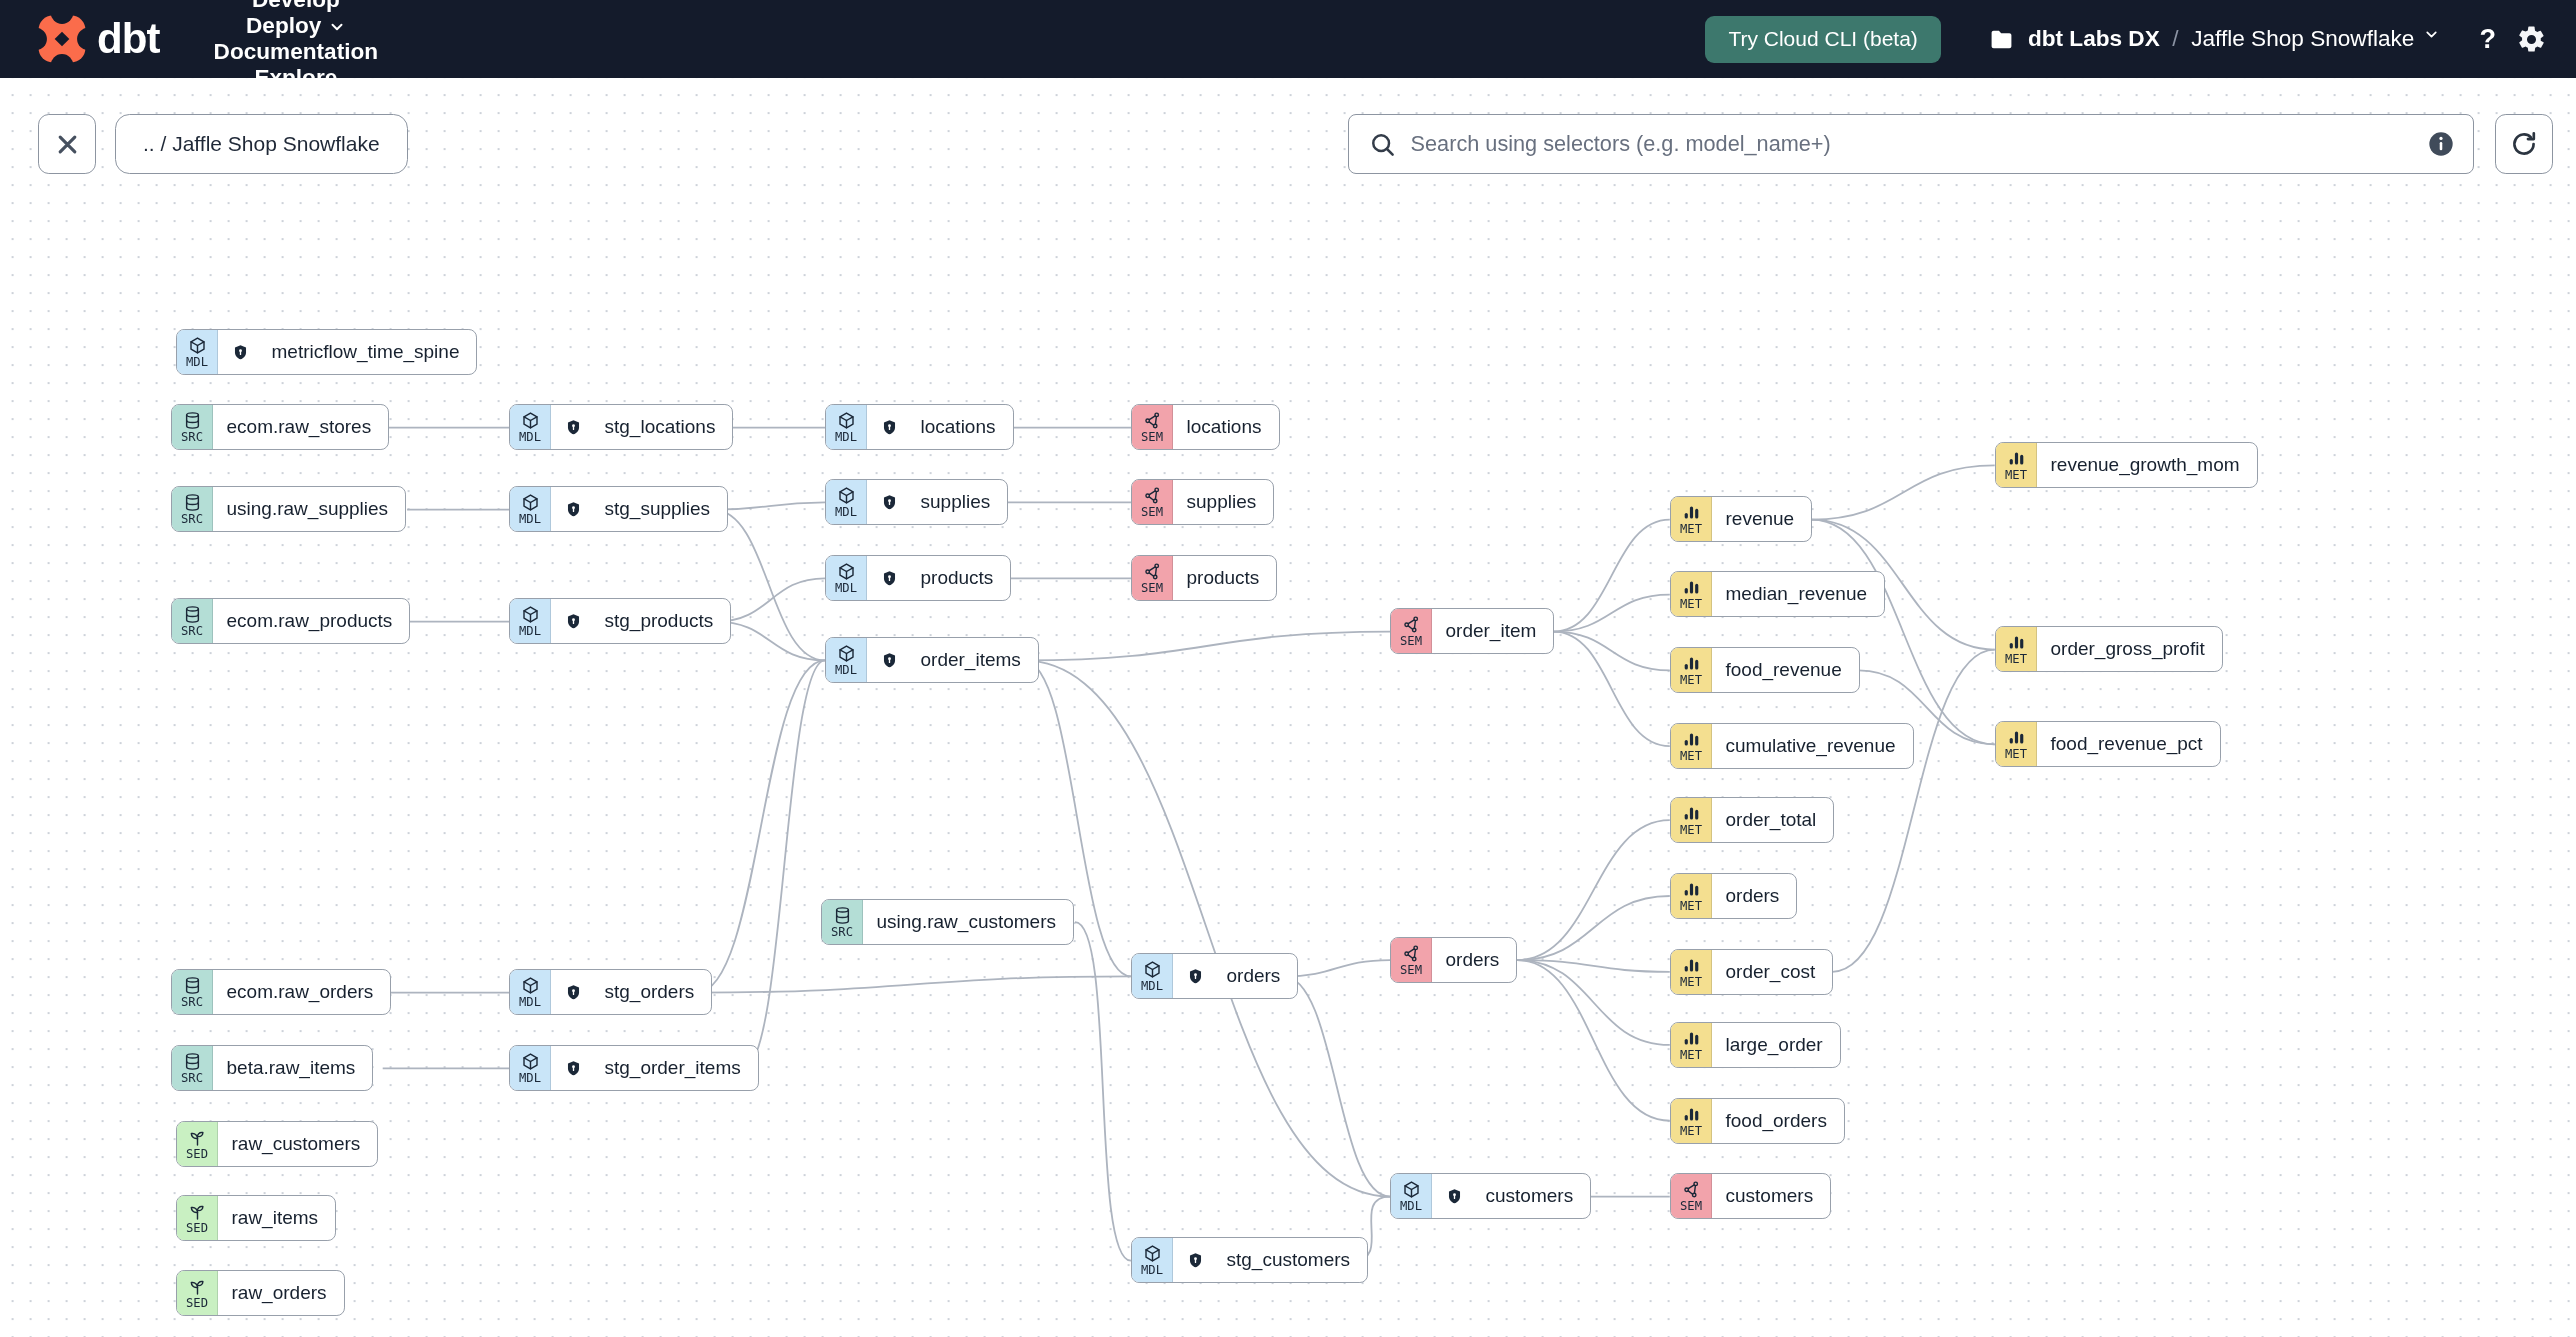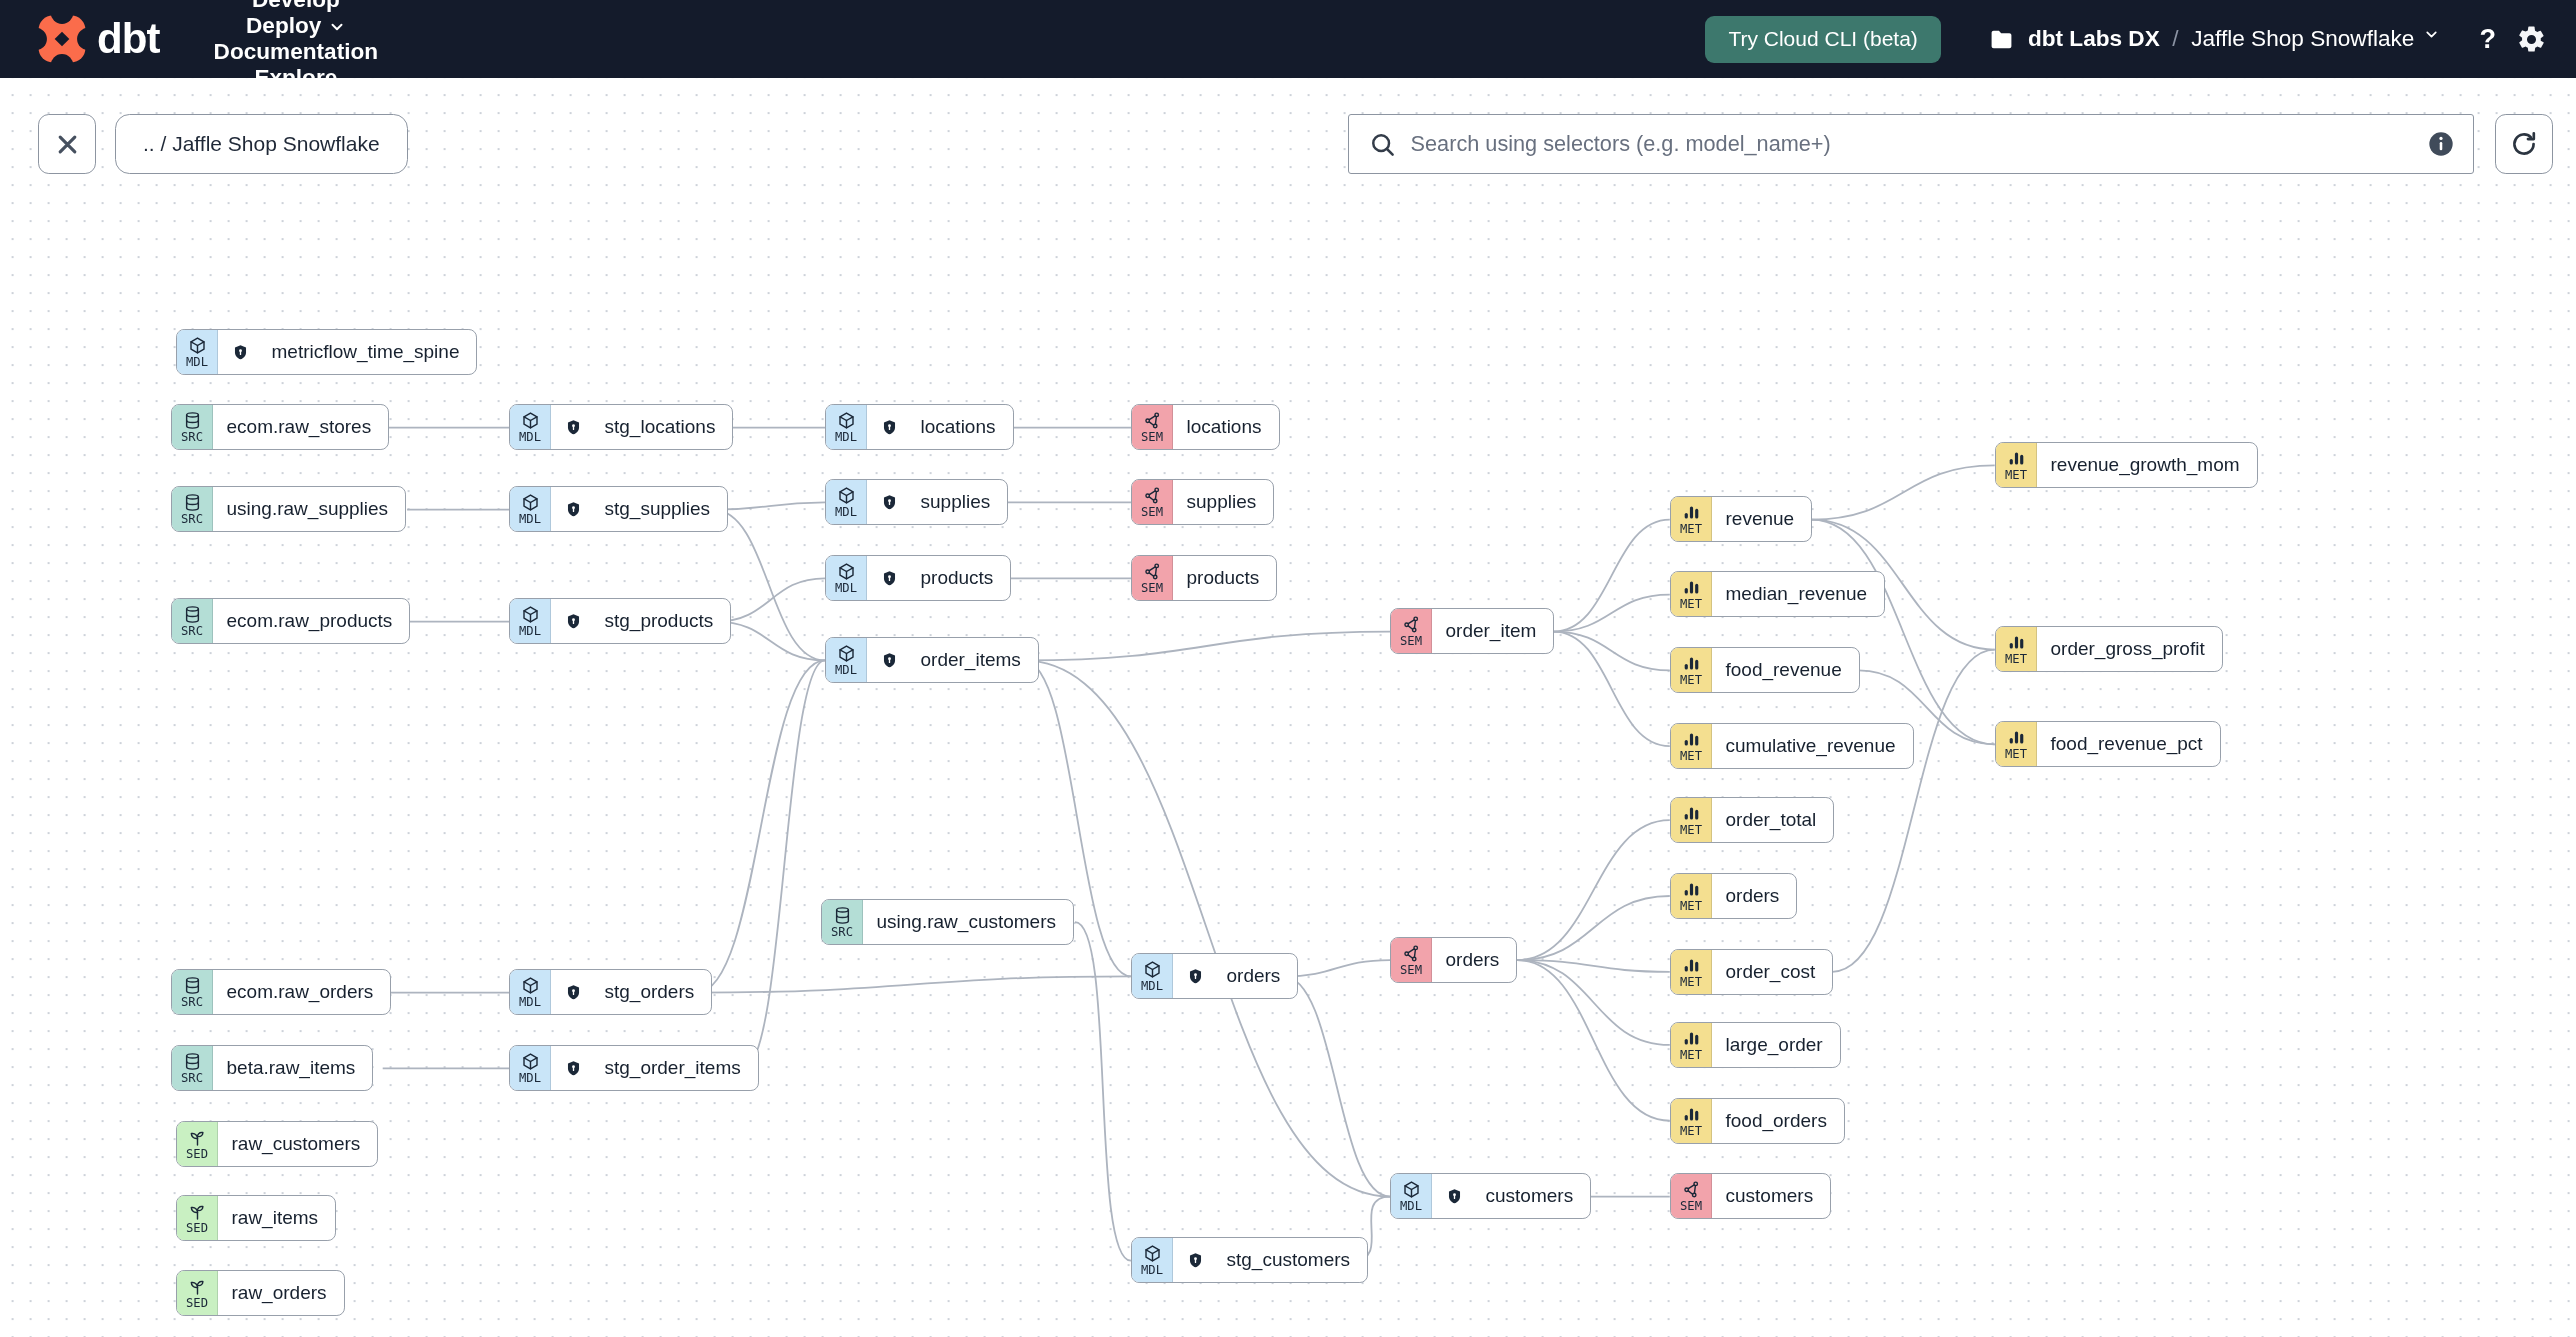--- a/index.html
+++ b/index.html
@@ -26,21 +26,21 @@
   .canvas{position:absolute;left:0;top:78px;right:0;bottom:0;
     background-image:radial-gradient(#cdd2d9 1.4px, transparent 1.4px);
     background-size:18px 18px;background-position:3.6px 8.1px;}
   .edges-svg{position:absolute;left:0;top:0;z-index:1;}
   .edges-svg path{fill:none;stroke:#adb4bf;stroke-width:2;}
 
   
   .tool{position:absolute;background:#fff;border:1.4px solid #8d95a1;box-sizing:border-box;z-index:20;}
   .close-btn{left:38px;top:114px;width:58px;height:60px;border-radius:10.8px;display:flex;align-items:center;justify-content:center;cursor:pointer;}
   .crumb-chip{left:115px;top:114px;height:60px;border-radius:14.4px;display:flex;align-items:center;padding:0 27px;font-size:21px;color:#1f2837;cursor:pointer;}
-  .search-box{left:1348px;top:114px;width:1126px;height:60px;border-radius:3px;display:flex;align-items:center;padding:0 18px 0 20px;}
+  .search-box{left:1348px;top:114px;width:1126px;height:60px;border-radius:8px;display:flex;align-items:center;padding:0 18px 0 20px;}
   .search-box input{border:none;outline:none;flex:1;font-size:21.7px;color:#1f2837;margin-left:12.6px;font-family:"Liberation Sans",sans-serif;background:transparent;}
   .search-box input::placeholder{color:#68707f;opacity:1;}
   .refresh-btn{left:2495px;top:114px;width:58px;height:60px;border-radius:10.8px;display:flex;align-items:center;justify-content:center;cursor:pointer;}
 
   
   .node{position:absolute;height:46px;display:flex;align-items:stretch;background:#fff;border:1.4px solid #98a0ab;border-radius:8.1px;box-sizing:border-box;z-index:10;cursor:pointer;}
   .ntype{width:40px;flex:0 0 40px;display:flex;flex-direction:column;align-items:center;justify-content:center;border-right:0.9px solid rgba(20,30,45,.14);border-radius:6.8px 0 0 6.8px;color:#1b2838;row-gap:0px;}
   .ntype svg{width:19px;height:19px;display:block;}
   .ncap{font-family:"DejaVu Sans Mono",monospace;font-size:12.2px;font-weight:500;line-height:1;color:#1b2838;margin-top:0.9px;}
   .nlabel{display:flex;align-items:center;gap:23px;padding:0 17px 0 13.5px;font-size:19px;color:#17212f;white-space:nowrap;}

